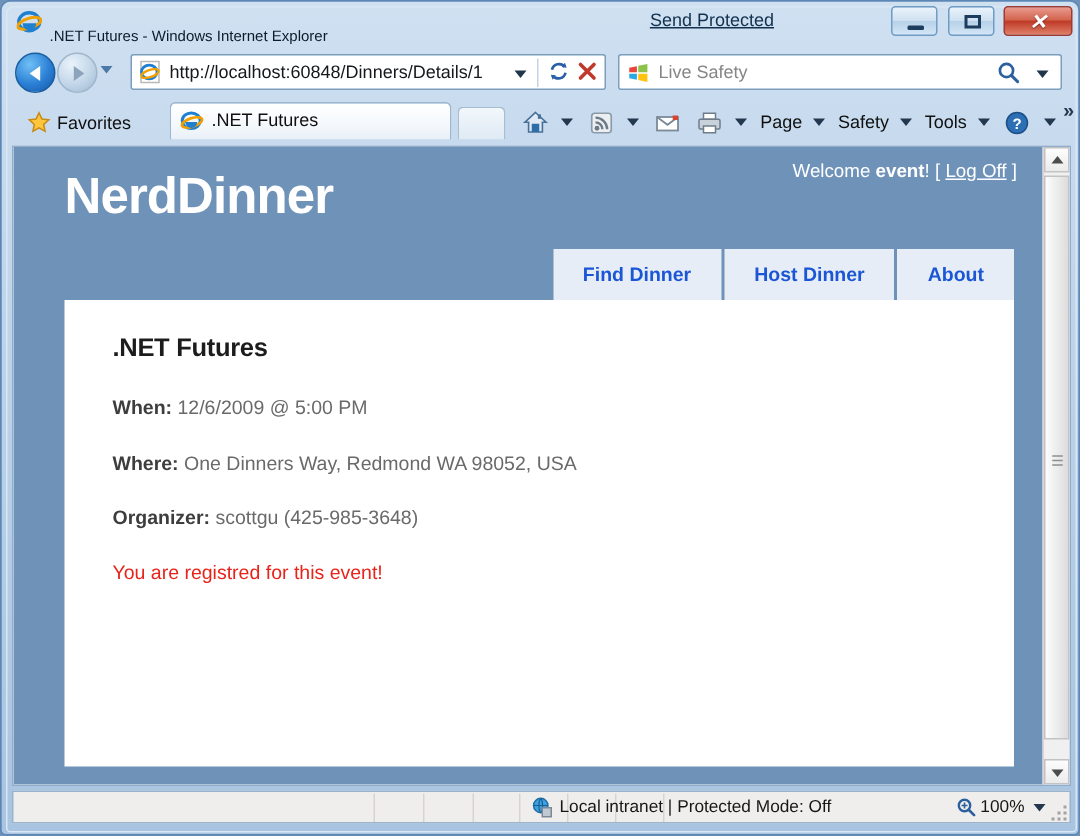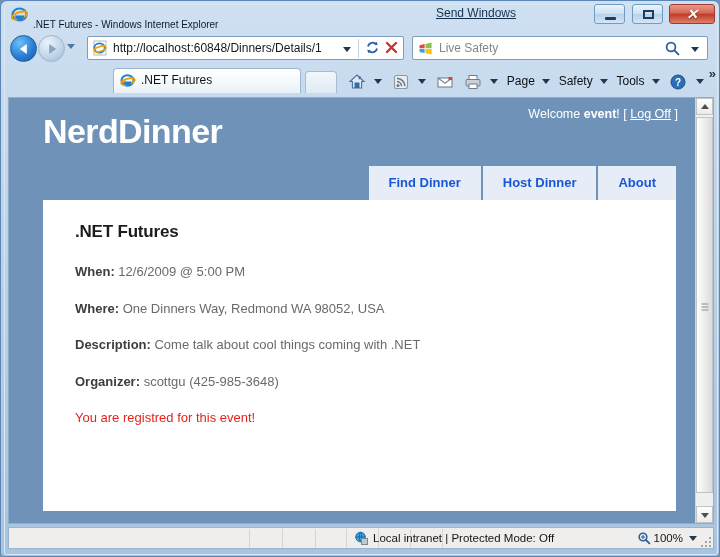--- a/index.html
+++ b/index.html
@@ -336,21 +336,21 @@
 
   <div class="titlebar">
     <span class="title-icon">
       <svg width="17" height="17" viewBox="0 0 17 17">
         <ellipse cx="8.5" cy="8.5" rx="7" ry="6" fill="none" stroke="#1f7fd0" stroke-width="2.2"></ellipse>
         <ellipse cx="8.5" cy="9.5" rx="8" ry="3.2" fill="none" stroke="#f0a000" stroke-width="2" transform="rotate(-18 8.5 9.5)"></ellipse>
         <path d="M4 9.5h9.2a4.6 4.6 0 0 1-9.2 0z" fill="#1f7fd0"></path>
       </svg>
     </span>
     <span class="title-text">.NET Futures - Windows Internet Explorer</span>
-    <span class="send-feedback">Send Windows</span>
+    <span class="send-feedback">Send Protected</span>
     <span class="win-buttons">
       <span class="winbtn">
         <i class="glyph-min"></i>
       </span>
       <span class="winbtn">
         <i class="glyph-max"></i>
       </span>
       <span class="winbtn close">
         <i class="glyph-close">✕</i>
       </span>
@@ -406,20 +406,28 @@
         <svg width="17" height="17" viewBox="0 0 17 17">
           <circle cx="7" cy="7" r="4.4" fill="none" stroke="#2b5f9e" stroke-width="1.8"></circle>
           <path d="M10.4 10.4 L14.4 14.4" stroke="#2b5f9e" stroke-width="2" stroke-linecap="round"></path>
         </svg>
       </span>
       <span class="search-dd"></span>
     </div>
   </div>
 
   <div class="tabbar">
+    <div class="fav-btn">
+      <span class="star-icon">
+        <svg width="16" height="16" viewBox="0 0 16 16">
+          <path d="M8 1.2l1.95 4.2 4.55.5-3.4 3.1.95 4.55L8 11.2l-4.05 2.35.95-4.55L1.5 5.9l4.55-.5z" fill="#ffc53d" stroke="#c88a12" stroke-width="1"></path>
+        </svg>
+      </span>
+      <span>Favorites</span>
+    </div>
 
     <div class="tab">
       <span class="tab-favicon">
         <svg width="16" height="16" viewBox="0 0 16 16">
           <ellipse cx="7.5" cy="7.5" rx="6" ry="5.2" fill="none" stroke="#1f7fd0" stroke-width="2"></ellipse>
           <ellipse cx="8" cy="8.6" rx="7" ry="2.8" fill="none" stroke="#f0a000" stroke-width="1.8" transform="rotate(-18 8 8.6)"></ellipse>
           <path d="M3.5 8.4h8a4 4 0 0 1-8 0z" fill="#1f7fd0"></path>
         </svg>
       </span>
       <span class="tab-label">.NET Futures</span>
@@ -509,24 +517,20 @@
       <div class="card">
         <h2>.NET Futures</h2>
         <div class="detail-rows">
           <div class="drow">
             <span class="lbl">When:</span>
             <span>12/6/2009 @ 5:00 PM</span>
           </div>
           <div class="drow">
             <span class="lbl">Where:</span>
             <span>One Dinners Way, Redmond WA 98052, USA</span>
-          </div>
-          <div class="drow">
-            <span class="lbl">Description:</span>
-            <span>Come talk about cool things coming with .NET</span>
           </div>
           <div class="drow">
             <span class="lbl">Organizer:</span>
             <span>scottgu (425-985-3648)</span>
           </div>
           <div class="notice">You are registred for this event!</div>
         </div>
       </div>
     </div>
 

